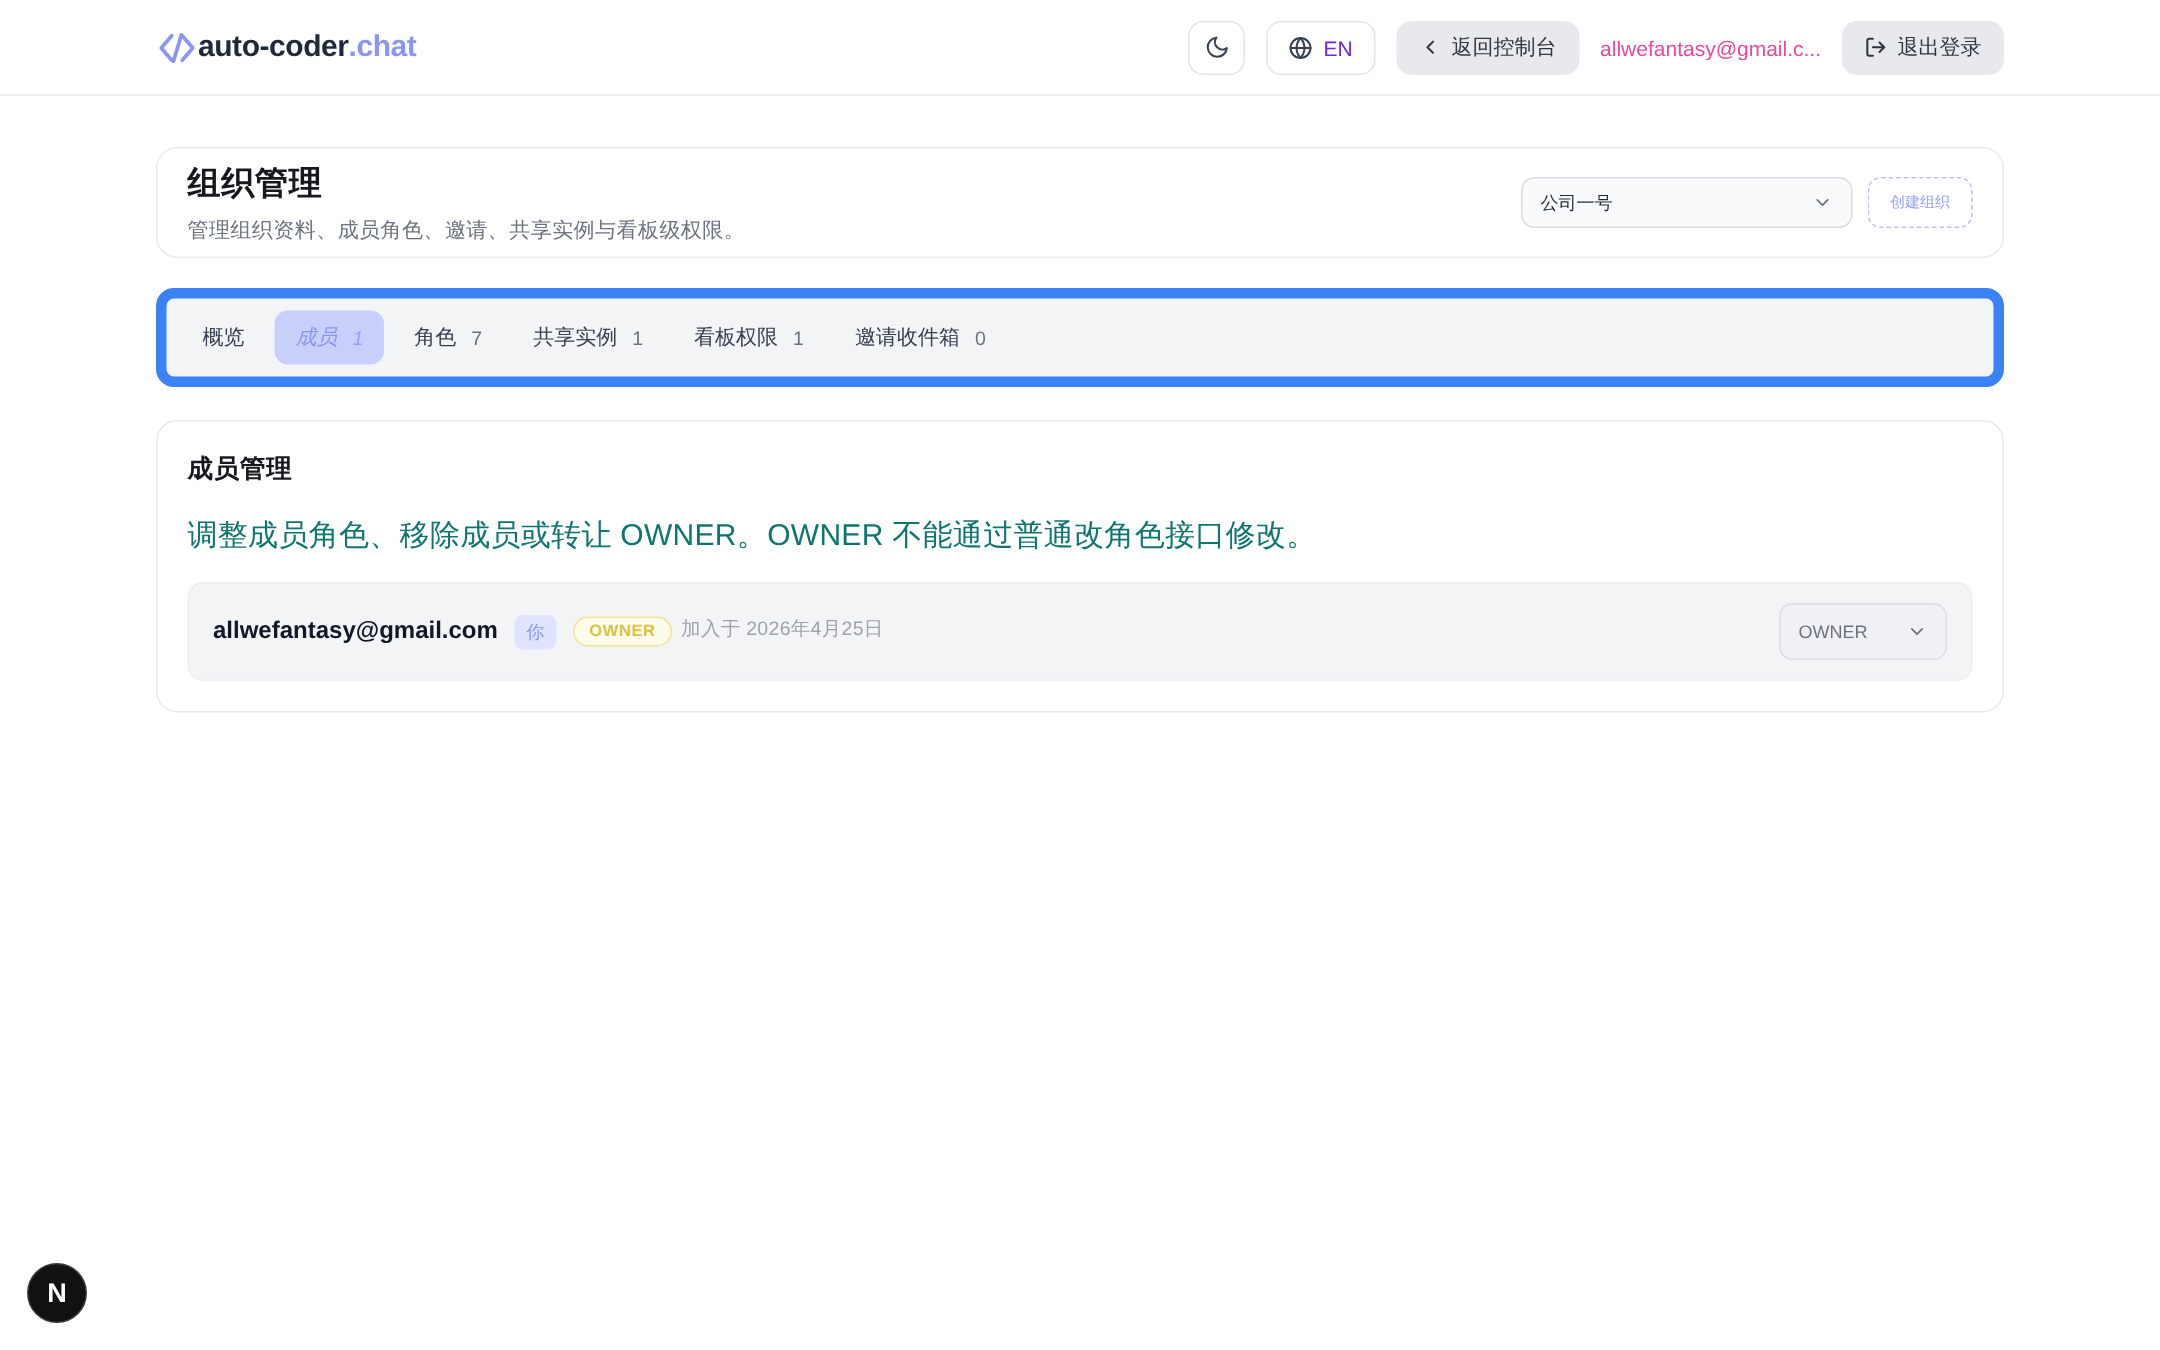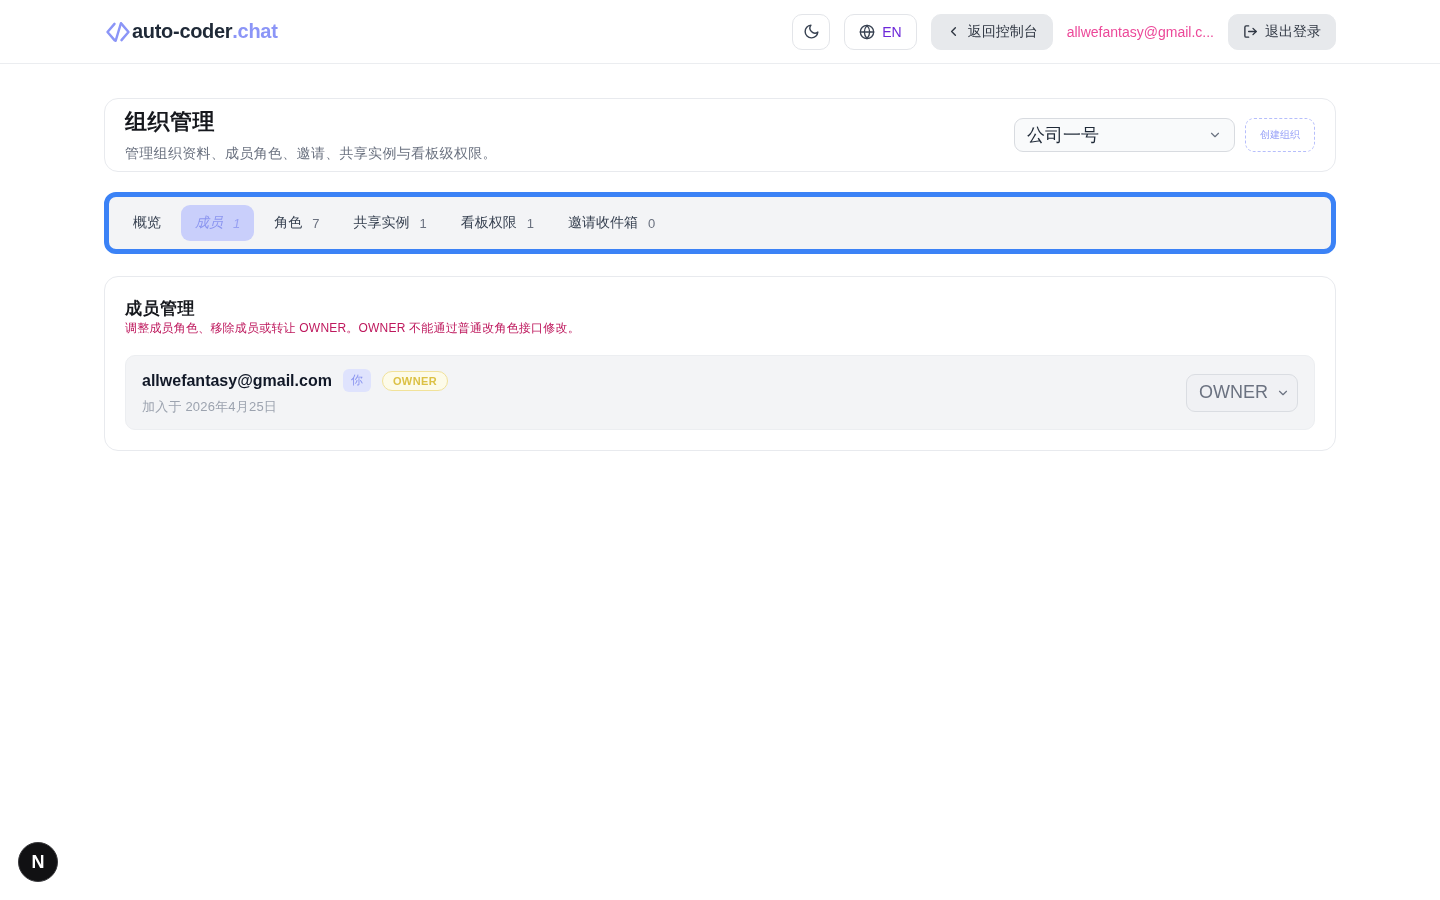--- a/index.html
+++ b/index.html
@@ -55,63 +55,63 @@
     display: flex; align-items: center; justify-content: space-between;
   }
   .page-title { font-size: 22px; font-weight: 700; color: #16181d; letter-spacing: 0.5px; }
   .page-subtitle { margin-top: 8px; font-size: 14px; color: #6b7280; letter-spacing: 0.3px; }
 
   .head-actions { display: flex; align-items: center; gap: 10px; }
   .select {
     display: inline-flex; align-items: center; justify-content: space-between;
     gap: 8px; height: 34px; padding: 0 12px;
     background: #f9fafb; border: 1px solid #d8dbe0; border-radius: 9px;
-    font-size: 18px; color: #1f2937; cursor: pointer;
+    font-size: 12px; color: #1f2937; cursor: pointer;
   }
   .org-select { width: 221px; }
   .select .chev { color: #6b7280; }
   .btn-dashed {
     height: 34px; padding: 0 14px; border-radius: 9px;
     border: 1px dashed #b6befb; color: #97a0f8; background: #ffffff;
     font-size: 10px; cursor: pointer; font-family: inherit;
   }
 
   
   .tabbar {
     margin-top: 20px;
     background: #f3f4f6;
-    border: 5px solid #3b82f6;
+    border: 7px solid #3b82f6;
     border-radius: 12px;
     padding: 8px 10px;
     display: flex; align-items: center; gap: 6px;
   }
   .tab {
     display: inline-flex; align-items: center; gap: 10px;
     height: 36px; padding: 0 14px; border-radius: 9px;
     font-size: 14px; color: #374151; cursor: pointer;
     background: transparent; border: none; font-family: inherit;
   }
   .tab .count { color: #6b7280; font-size: 13px; }
   .tab.active { background: #c9cffb; color: #8b95f0; font-style: italic; }
   .tab.active .count { color: #98a1f3; }
 
   
   .members-card { margin-top: 22px; padding: 20px; }
   .section-title { font-size: 17px; font-weight: 700; color: #16181d; letter-spacing: 0.5px; }
-  .section-desc { margin-top: 0; font-size: 12px; color: #be185d; letter-spacing: 0.2px; }
+  .section-desc { margin-top: 19px; font-size: 20px; color: #0f766e; letter-spacing: 0.2px; }
 
   .member-row {
     margin-top: 18px;
     background: #f3f4f6;
     border: 1px solid #eceef1;
     border-radius: 10px;
     padding: 13px 16px;
     display: flex; align-items: center; justify-content: space-between;
   }
-  .member-main { display: flex; flex-direction: column; gap: 6px; }
+  .member-main { display: flex; flex-direction: row; gap: 6px; }
   .member-line { display: flex; align-items: center; gap: 11px; }
   .member-email { font-size: 16px; font-weight: 700; color: #111827; }
   .badge-you {
     background: #dfe3fd; color: #8b95f0;
     font-size: 12px; padding: 3px 8px; border-radius: 6px;
   }
   .badge-owner {
     background: #fdfbe9; color: #dcc145;
     border: 1px solid #f1e29a;
     font-size: 11px; font-weight: 700; letter-spacing: 0.4px;

